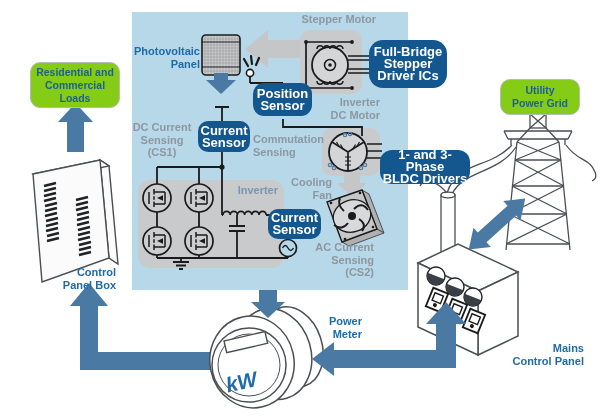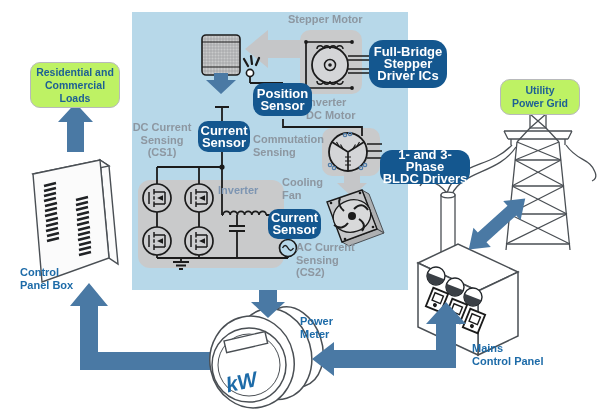--- a/index.html
+++ b/index.html
@@ -3,26 +3,26 @@
 <meta charset="utf-8">
 <style>
   html,body{margin:0;padding:0;background:#fff}
   #stage{position:relative;width:600px;height:420px;background:#ffffff;
          font-family:"Liberation Sans",sans-serif;overflow:hidden}
   #stage svg{position:absolute;left:0;top:0}
   .lbl{position:absolute;font-weight:bold;font-size:11px;line-height:12.5px;white-space:nowrap}
   .lbl.blue{color:#1d6ba8}
   .lbl.gray{color:#8d97a1}
   .lbl.bluegray{color:#7d95b2}
-  .lbl.center{text-align:left}
+  .lbl.center{text-align:right}
   .lbl.right{text-align:center}
   .badge{position:absolute;background:#14578f;color:#ffffff;font-weight:bold;
          font-size:13px;line-height:12px;display:flex;flex-direction:column;
          align-items:center;justify-content:center;text-align:center}
-  .graybox{position:absolute;background:#bef264;border:1px solid #b8b9bb;color:#1e6094;
+  .graybox{position:absolute;background:#84cc16;border:1px solid #b8b9bb;color:#1e6094;
            font-weight:bold;font-size:10.5px;line-height:13px;display:flex;flex-direction:column;
            align-items:center;justify-content:center;text-align:center;border-radius:10px}
 </style>
 </head>
 <body>
 
 <div id="stage">
 
 <svg width="600" height="420" viewBox="0 0 600 420">
   <defs>
@@ -200,20 +200,24 @@
 <div class="graybox" style="left:30px;top:62px;width:88px;height:44px">
   <div>Residential and</div>
   <div>Commercial</div>
   <div>Loads</div>
 </div>
 <div class="graybox" style="left:500px;top:79px;width:78px;height:34px">
   <div>Utility</div>
   <div>Power Grid</div>
 </div>
 
+<div class="lbl blue center" style="left:128px;top:45px;width:72px">
+  <div>Photovoltaic</div>
+  <div>Panel</div>
+</div>
 <div class="lbl gray center" style="left:288px;top:13px;width:88px">
   <div>Stepper Motor</div>
 </div>
 <div class="lbl gray center" style="left:306px;top:96px;width:74px">
   <div>Inverter</div>
   <div>DC Motor</div>
 </div>
 <div class="lbl gray right" style="left:128px;top:121px;width:68px">
   <div>DC Current</div>
   <div>Sensing</div>

